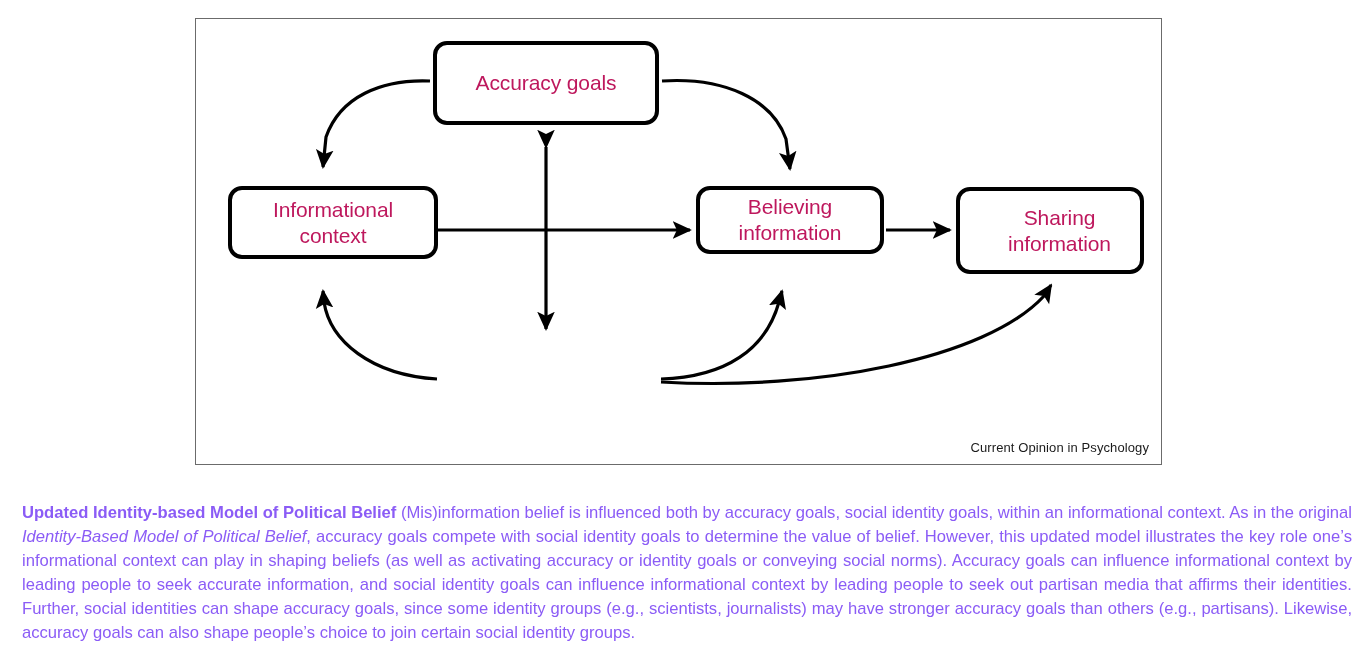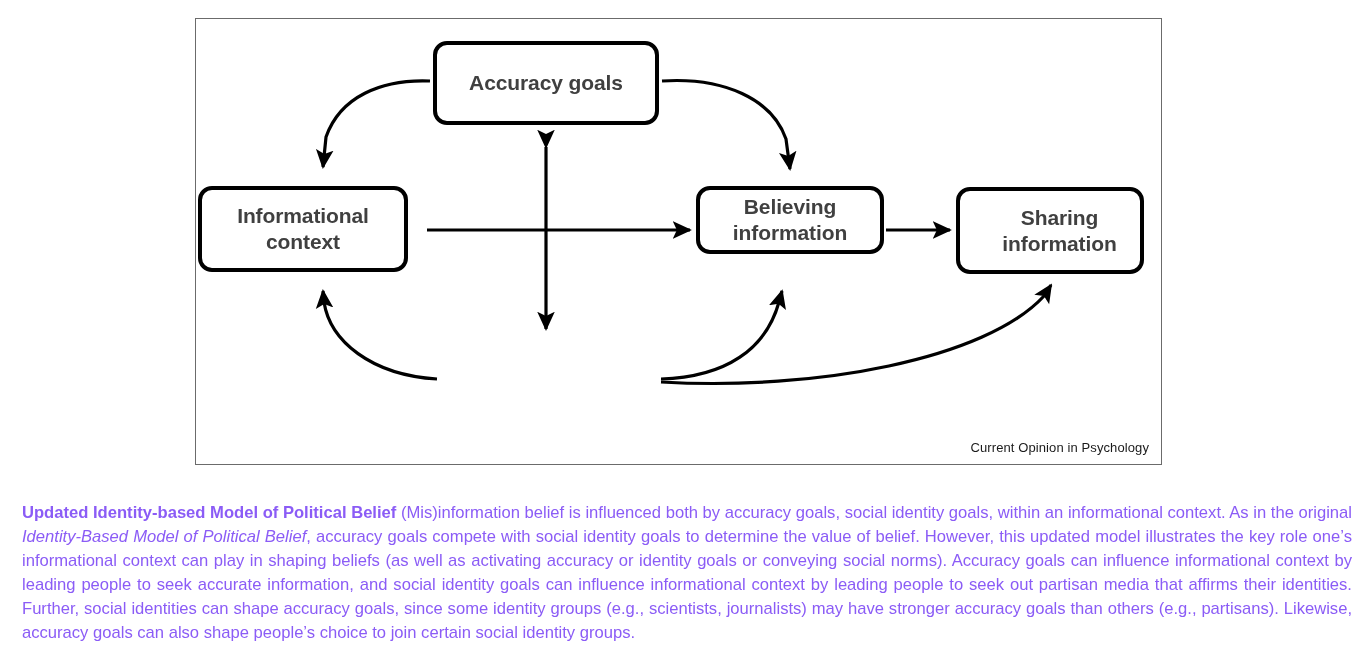--- a/index.html
+++ b/index.html
@@ -47,30 +47,30 @@
   .node {
     position: absolute;
     box-sizing: border-box;
     background: #ffffff;
     border: 4px solid #000000;
     border-radius: 14px;
     display: flex;
     align-items: center;
     justify-content: center;
     text-align: center;
-    font-weight: bold;
+    font-weight: normal;
     font-size: 21px;
     line-height: 1.22;
     letter-spacing: -0.1px;
-    color: #404040;
+    color: #be185d;
     z-index: 3;
   }
 
   #node-accuracy      { left: 237px; top: 22px;  width: 226px; height: 84px; }
-  #node-informational { left: 2px;  top: 167px; width: 210px; height: 86px; }
+  #node-informational { left: 32px;  top: 167px; width: 210px; height: 73px; }
   #node-believing     { left: 500px; top: 167px; width: 188px; height: 68px; }
   #node-sharing       { left: 760px; top: 168px; width: 188px; height: 87px; padding-left: 19px; }
   #node-social        { left: 245px; top: 315px; width: 217px; height: 88px; }
 
   
   #attribution {
     position: absolute;
     right: 12px;
     bottom: 9px;
     font-size: 13px;

